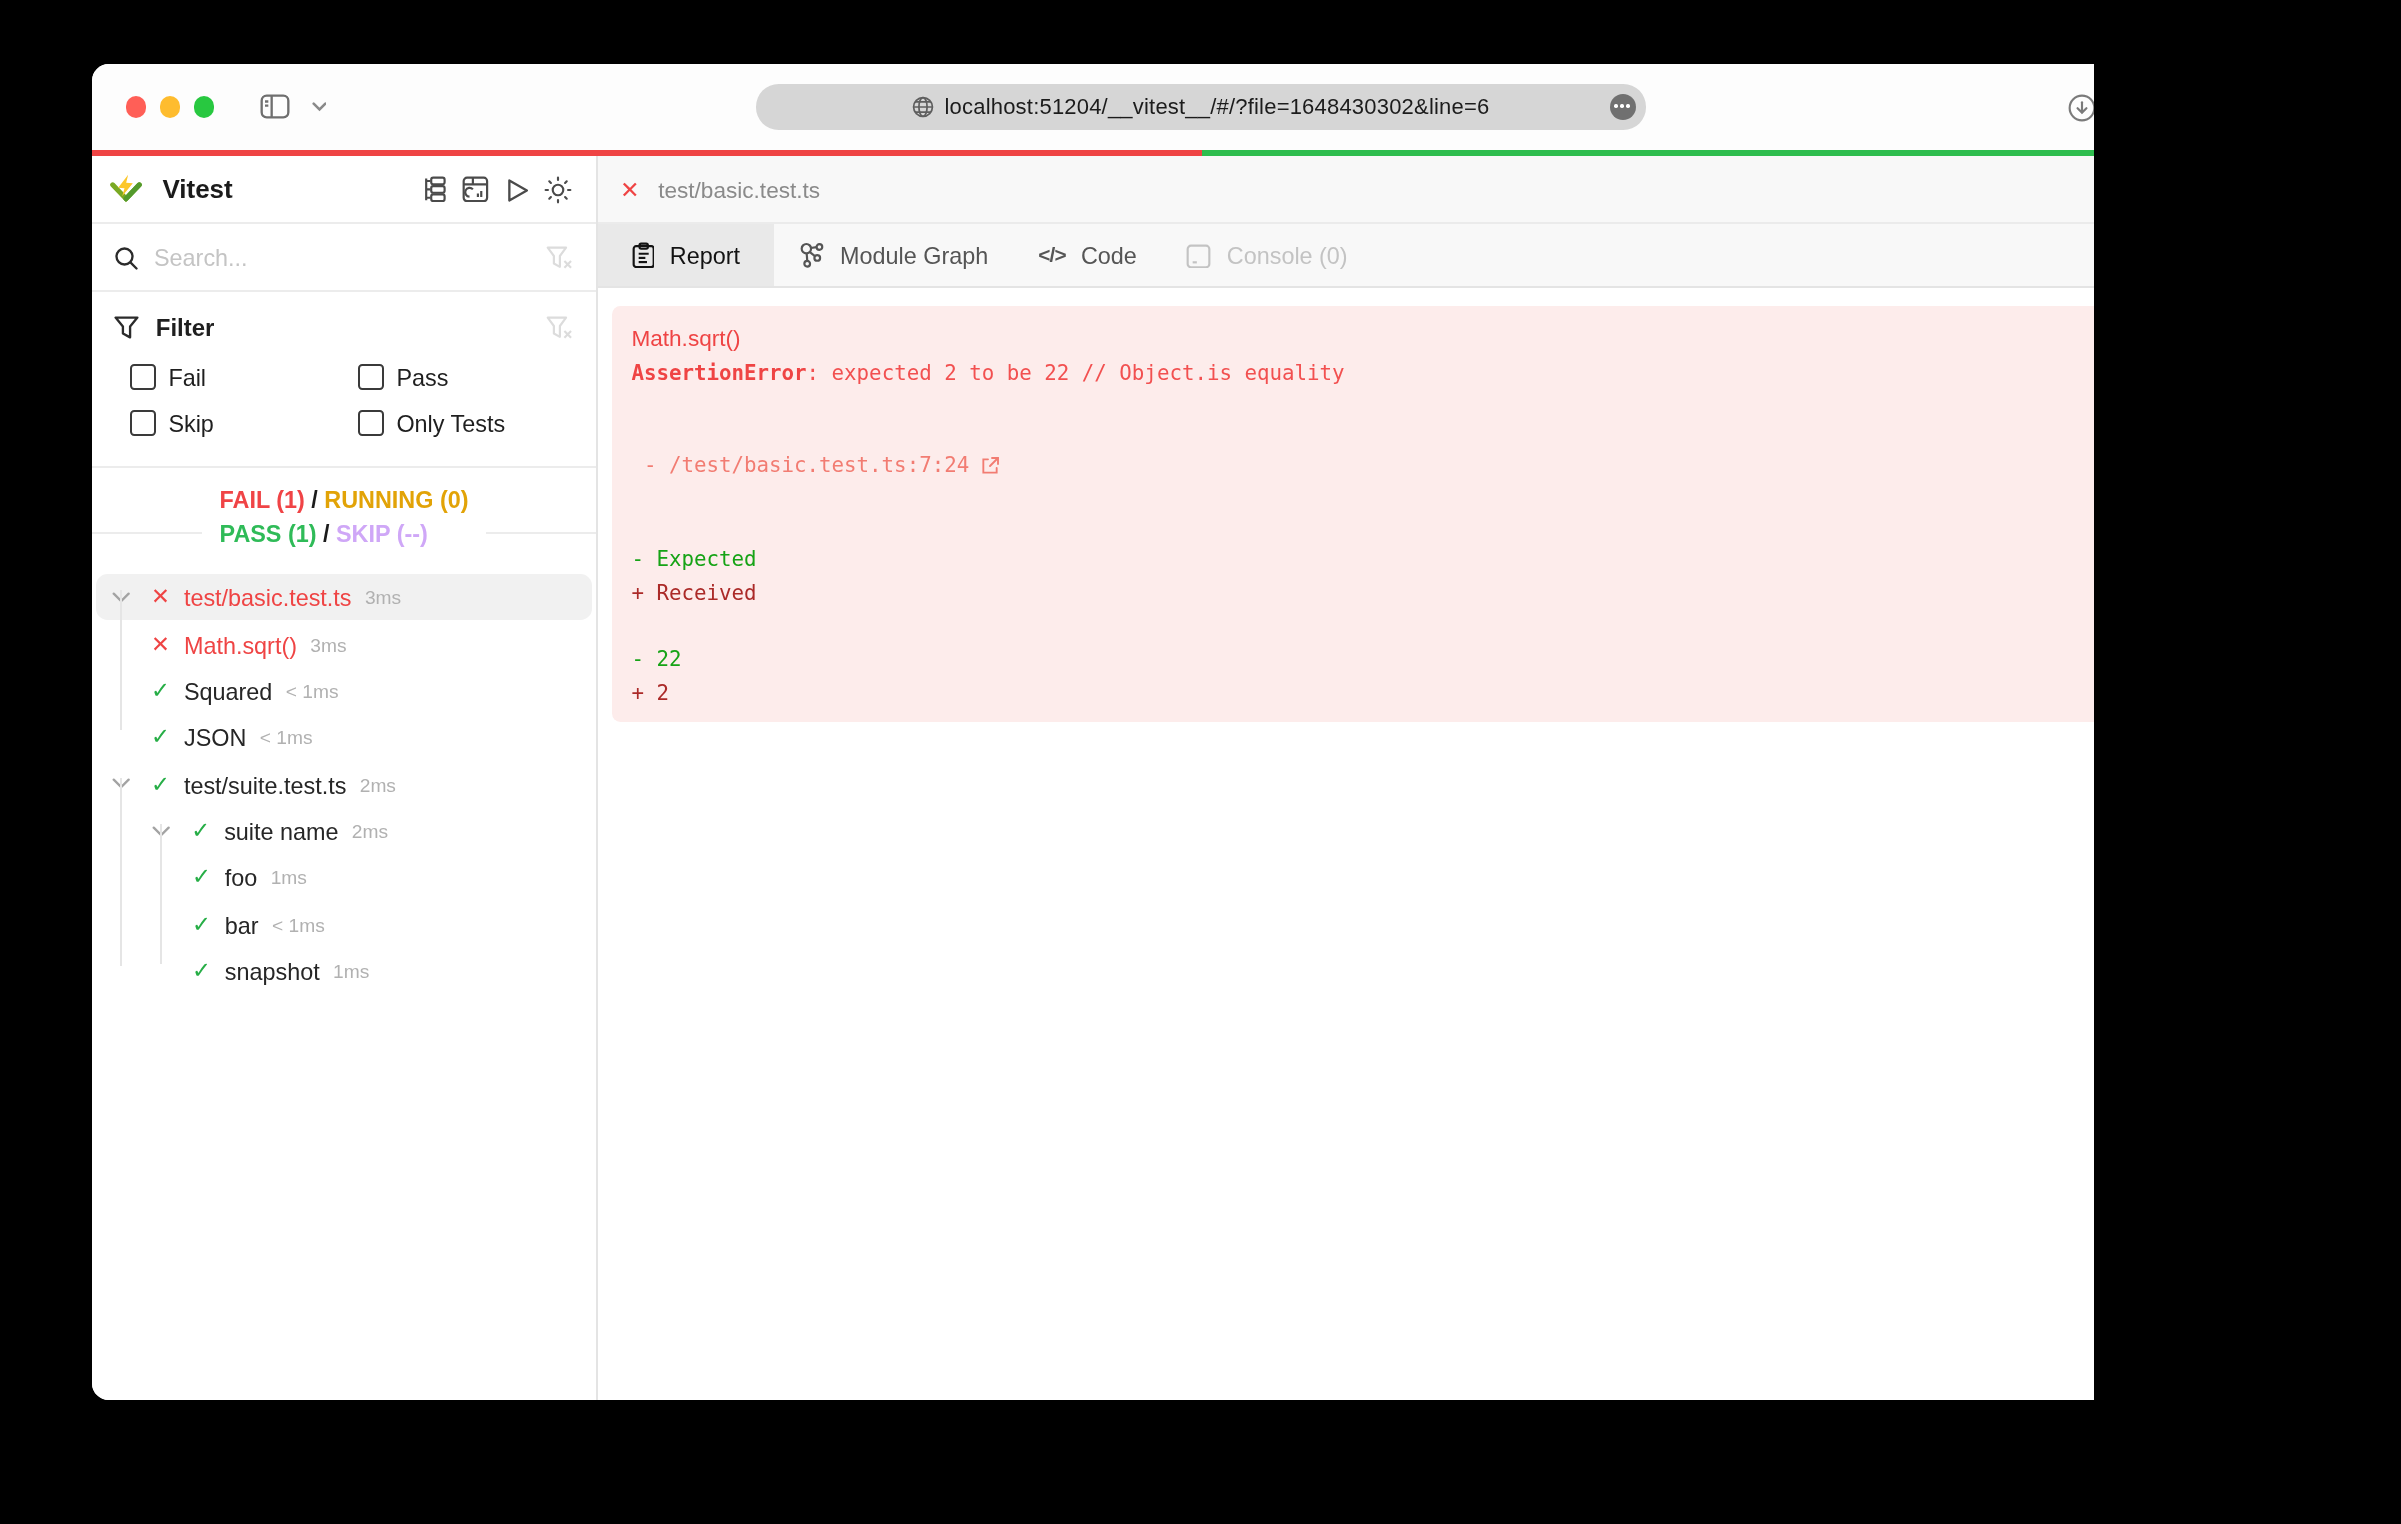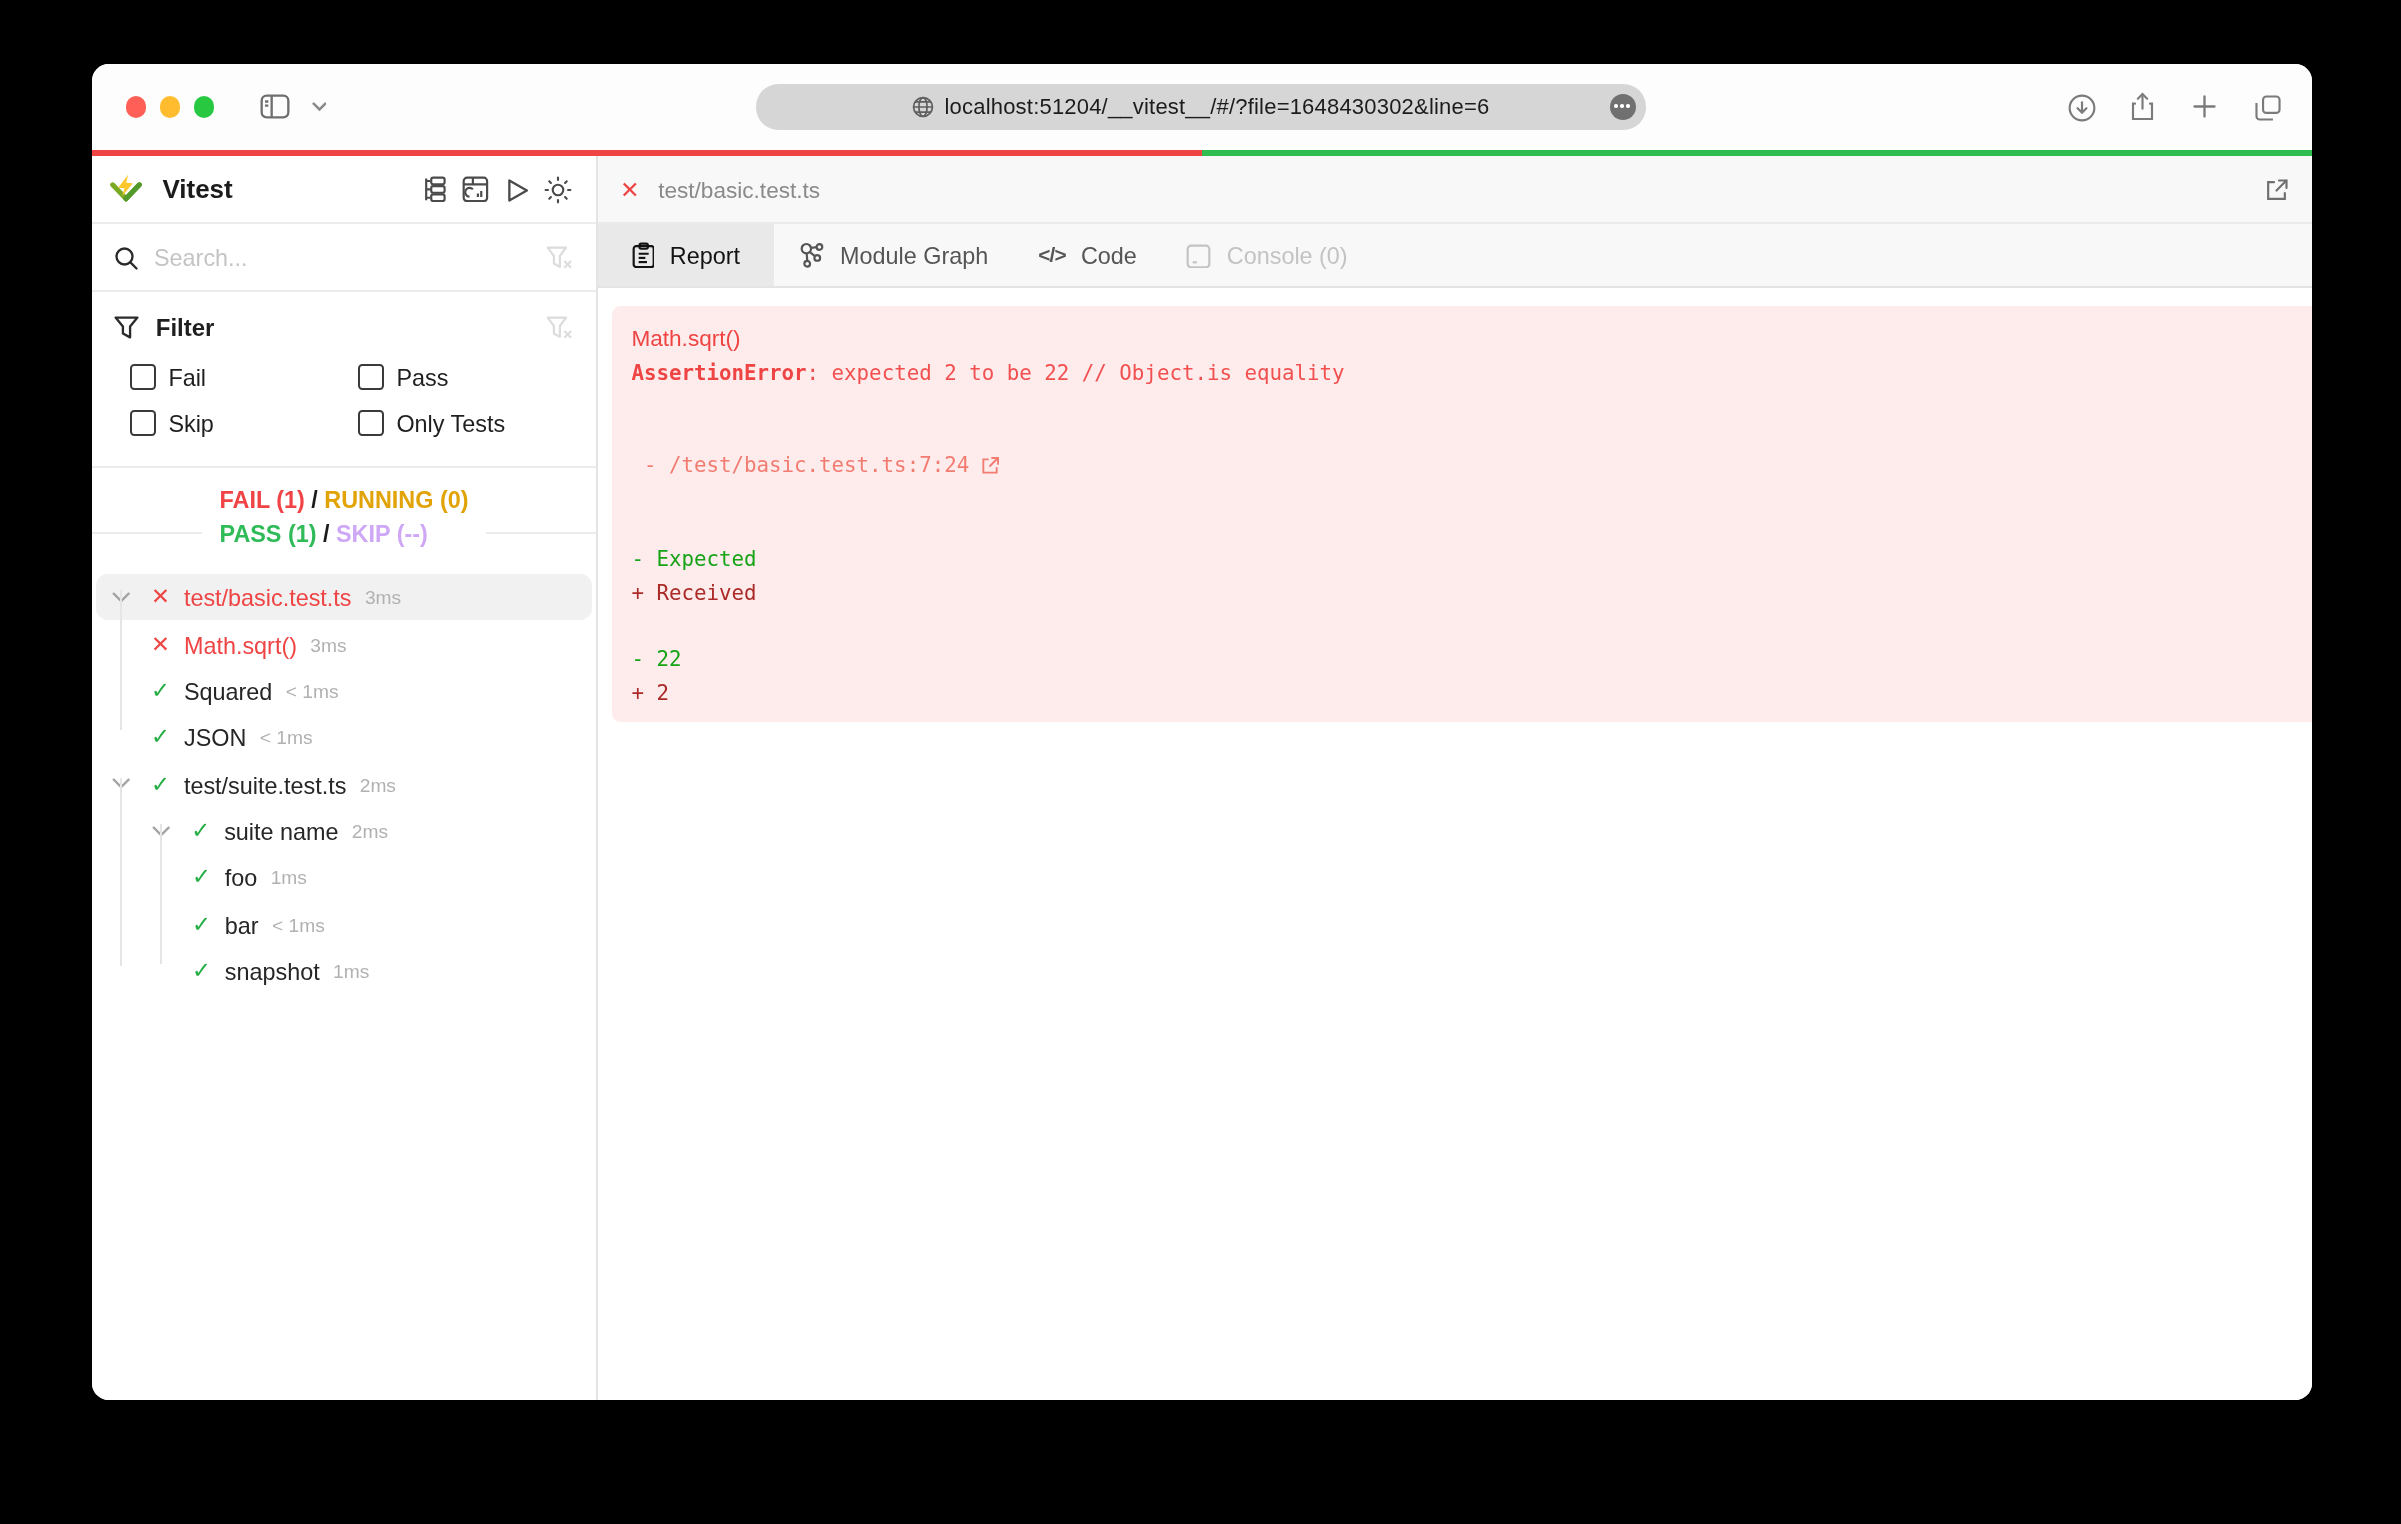--- a/index.html
+++ b/index.html
@@ -1,17 +1,17 @@
 <!DOCTYPE html>
 <html style="font-size:13.4px"><head>
 <meta charset="utf-8">
 <style>
   html { background:#fff; }
   body { margin:0; width:2401px; height:1524px; background:#000; font-family:"Liberation Sans","DejaVu Sans",sans-serif; }
-  .screen { width:2401px; height:1524px; background:#000; border-radius:7px; overflow:hidden; position:relative; }
+  .screen { width:2094px; height:1524px; background:#000; border-radius:7px; overflow:hidden; position:relative; }
   .stage { width:1201px; height:762px; transform:scale(2); transform-origin:0 0; position:absolute; top:0; left:0; }
 
   
   .window { position:absolute; left:46px; top:32px; width:1110px; height:668px; background:#fff; border-radius:8.4px; overflow:hidden; box-shadow:0 10px 25px rgba(0,0,0,.6); }
 
   
   .chrome { height:43px; background:#fdfdfd; position:relative; display:flex; align-items:center; }
   .lights { display:flex; gap:6.7px; margin-left:16.7px; }
   .light { width:10.4px; height:10.4px; border-radius:50%; }
   .l-close{background:#ff5f57;} .l-min{background:#febc2e;} .l-max{background:#28c840;}

